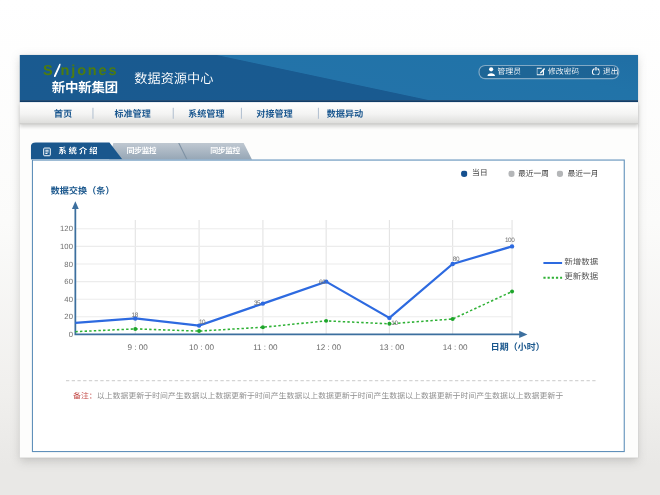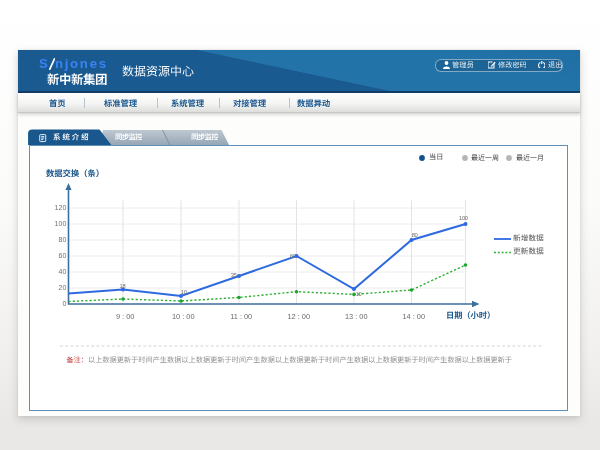--- a/index.html
+++ b/index.html
@@ -83,21 +83,21 @@
       <path id="g62" d="M47 36H88V44H47ZM5 84H95V91H5ZM43 5H51V88H43Z"></path>
       <path id="g63" d="M5 44H95V51H5ZM47 14H55V85Q55 89 54 91Q52 93 50 94Q47 95 42 95Q37 96 29 96Q29 94 28 93Q28 92 27 90Q27 89 26 88Q30 88 34 88Q37 88 40 88Q43 88 44 88Q46 88 46 87Q47 87 47 85ZM12 11H88V19H12Z"></path>
       <path id="g64" d="M12 12H39V77H12V71H32V19H12ZM12 41H35V48H12ZM8 12H15V85H8ZM44 24H96V31H44ZM76 5H84V85Q84 89 83 91Q82 93 79 94Q76 95 71 95Q67 95 59 95Q59 93 58 91Q57 89 56 87Q60 87 64 87Q67 88 70 88Q72 87 74 87Q75 87 76 87Q76 86 76 85ZM47 43 54 40Q56 43 59 48Q62 52 65 56Q68 60 69 63L63 67Q61 64 59 60Q56 56 53 51Q50 47 47 43Z"></path>
       <path id="g65" d="M9 27H17V96H9ZM11 9 16 5Q19 7 21 10Q24 12 26 15Q28 17 29 20L23 24Q22 22 20 19Q18 16 15 14Q13 11 11 9ZM35 10H88V17H35ZM84 10H91V87Q91 90 91 92Q90 93 88 94Q86 95 83 95Q79 96 75 96Q74 94 74 92Q73 90 72 89Q75 89 78 89Q81 89 82 89Q83 89 83 88Q84 88 84 87ZM38 58V72H62V58ZM38 39V52H62V39ZM31 33H69V78H31Z"></path>
       <path id="g66" d="M17 42H93V49H17ZM11 16H90V23H11ZM12 42H20V55Q20 60 20 65Q19 71 18 76Q17 82 15 87Q13 92 10 97Q9 96 8 95Q7 94 6 93Q4 92 4 92Q8 86 9 80Q11 73 12 67Q12 61 12 55ZM26 27 33 24Q35 27 38 31Q40 35 42 38L35 41Q34 38 31 34Q29 30 26 27ZM69 25 77 27Q74 32 72 36Q69 41 66 45L60 42Q62 40 63 37Q65 34 67 30Q68 27 69 25ZM43 6 50 4Q52 7 54 10Q56 13 58 16L50 18Q49 16 47 12Q45 9 43 6Z"></path>
       <path id="g67" d="M21 23H90V31H21ZM16 53H86V60H16ZM6 85H95V93H6ZM46 4H54V89H46ZM24 6 32 7Q29 15 26 22Q23 30 20 36Q16 42 12 47Q11 47 10 46Q9 45 8 44Q6 43 5 43Q10 38 13 32Q16 26 19 20Q22 13 24 6Z"></path>
     </defs>
   </svg>
 <div class="app"></div>
 <div class="hdr"></div>
-<div style="position:absolute;left:39px;top:55.6px;color:#3b82f6;font:bold 13.2px 'Liberation Sans',sans-serif;letter-spacing:1.7px">S<svg width="6.5" height="11.5" viewBox="0 0 6.5 11.5" style="margin:0 0 -2px -1px">
+<div style="position:absolute;left:39px;top:55.6px;color:#4d7c0f;font:bold 13.2px 'Liberation Sans',sans-serif;letter-spacing:1.7px">S<svg width="6.5" height="11.5" viewBox="0 0 6.5 11.5" style="margin:0 0 -2px -1px">
       <path d="M5.9 0 L0.8 11.2" stroke="#fff" stroke-width="1.7" stroke-linecap="round"></path>
     </svg>njones</div>
 <svg style="position:absolute;left:47.3px;top:72.6px" width="60.1" height="12.4" viewBox="0 0 485 100" fill="#ffffff">
     <use href="#g0" x="0"></use>
     <use href="#g1" x="97"></use>
     <use href="#g0" x="194"></use>
     <use href="#g2" x="291"></use>
     <use href="#g3" x="388"></use>
   </svg>
 <svg style="position:absolute;left:121.8px;top:65.2px" width="72.0" height="12.0" viewBox="0 0 600 100" fill="#ffffff">

